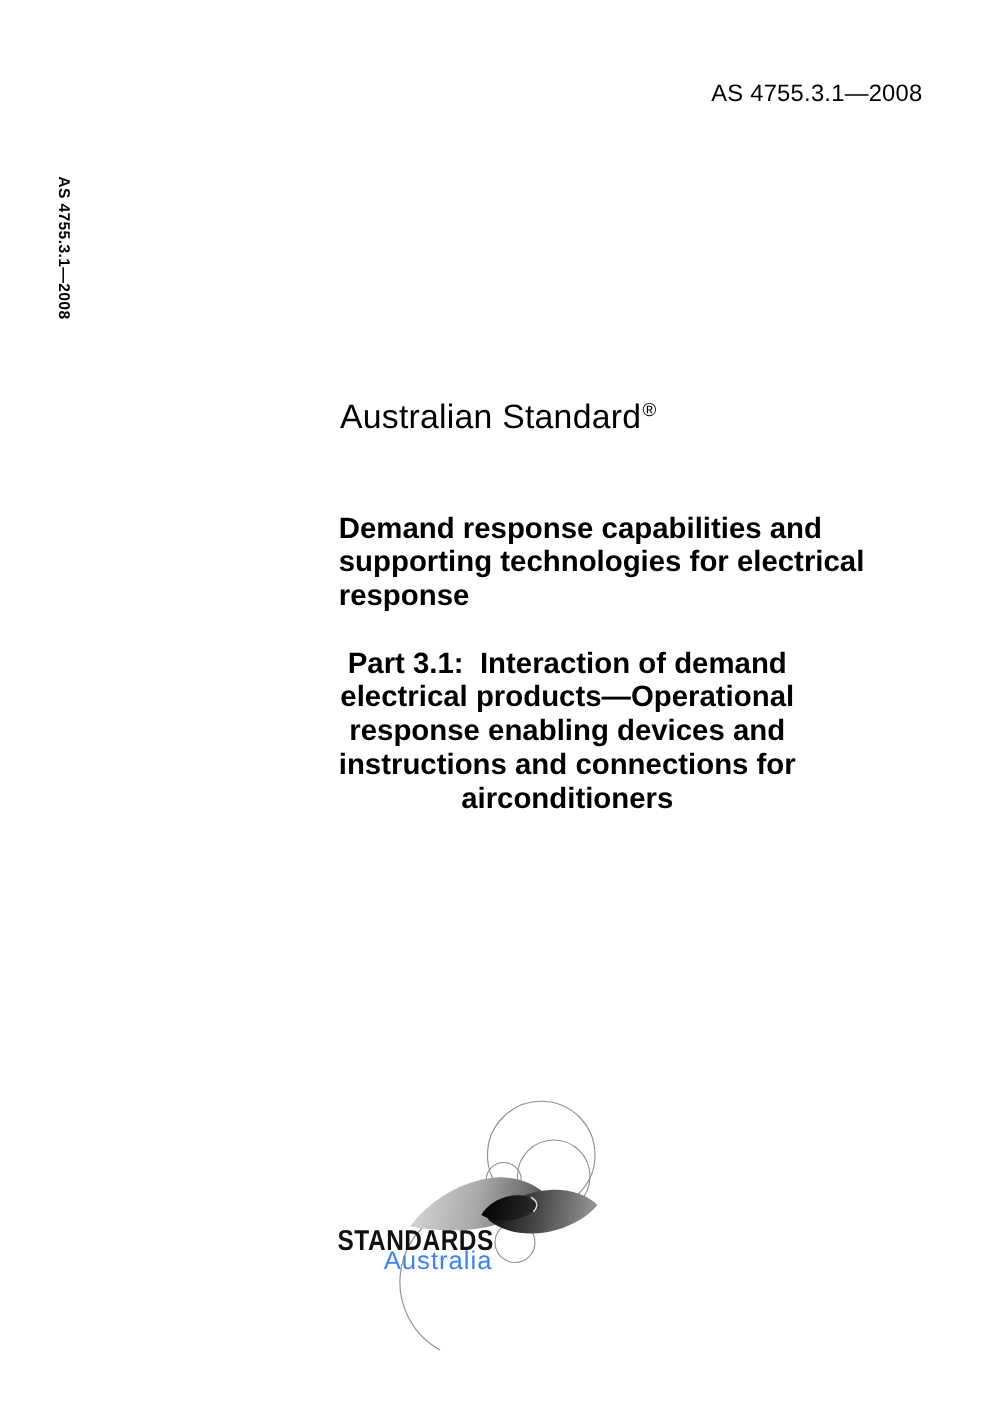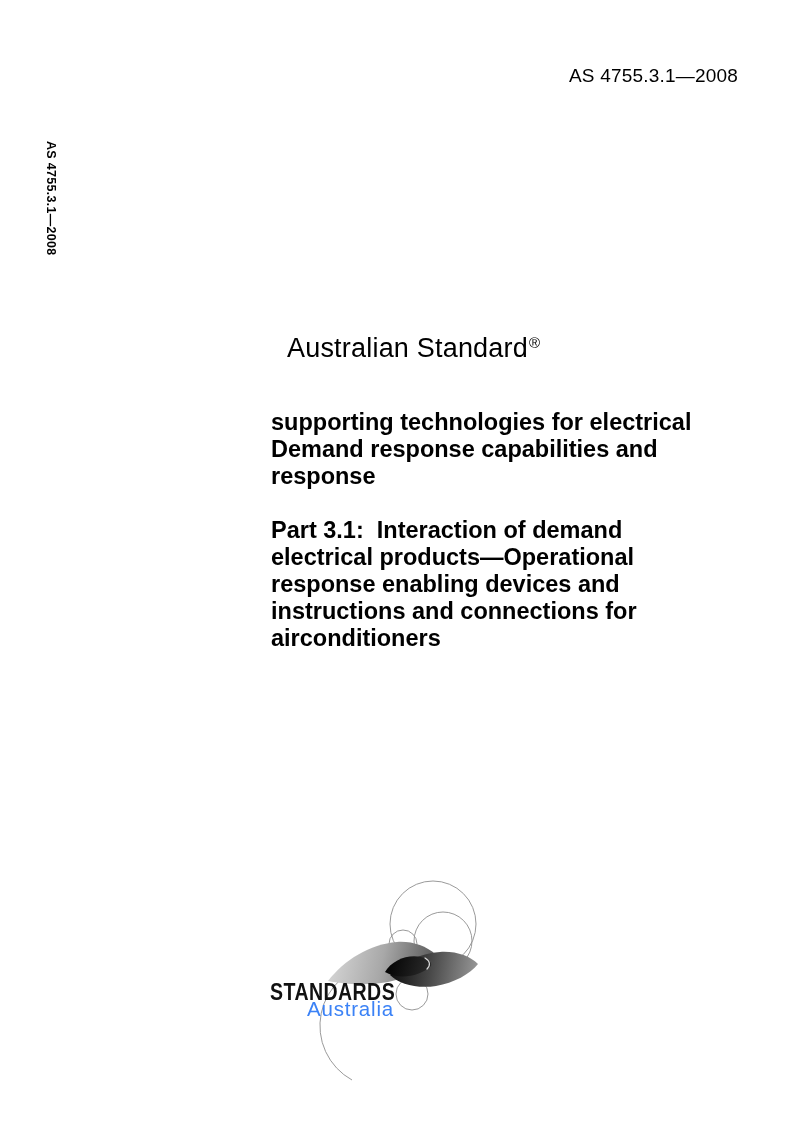--- a/index.html
+++ b/index.html
@@ -31,39 +31,40 @@
     writing-mode: vertical-rl;
     font-size: 12.5px;
     font-weight: bold;
     letter-spacing: 0.3px;
     white-space: pre;
   }
   .brand {
     position: absolute;
     left: 271px;
     top: 317px;
-    margin: 16px;
+    margin: 1px;
     font-size: 27px;
     font-weight: normal;
     letter-spacing: 0.2px;
   }
   .brand sup {
     font-size: 15px;
     vertical-align: 9px;
     margin-left: 1px;
   }
   .title-block {
     position: absolute;
     left: 271px;
     top: 409px;
   }
   .part-block {
     position: absolute;
     left: 271px;
     top: 517px;
+    text-align: center;
   }
   .tline {
     font-size: 23.5px;
     font-weight: bold;
     line-height: 27px;
     white-space: pre;
   }
   .logo {
     position: absolute;
     left: 260px;
@@ -104,22 +105,22 @@
 
 <div class="page">
 
   <div class="header-num">AS 4755.3.1—2008</div>
 
   <div class="spine">AS 4755.3.1—2008</div>
 
   <h1 class="brand"><span>Australian Standard</span><sup>®</sup></h1>
 
   <div class="title-block">
+    <div class="tline">Demand response capabilities and</div>
     <div class="tline">supporting technologies for electrical</div>
-    <div class="tline">Demand response capabilities and</div>
     <div class="tline">response</div>
   </div>
 
   <div class="part-block">
     <div class="tline">Part 3.1:  Interaction of demand</div>
     <div class="tline">electrical products—Operational</div>
     <div class="tline">response enabling devices and</div>
     <div class="tline">instructions and connections for</div>
     <div class="tline">airconditioners</div>
   </div>

